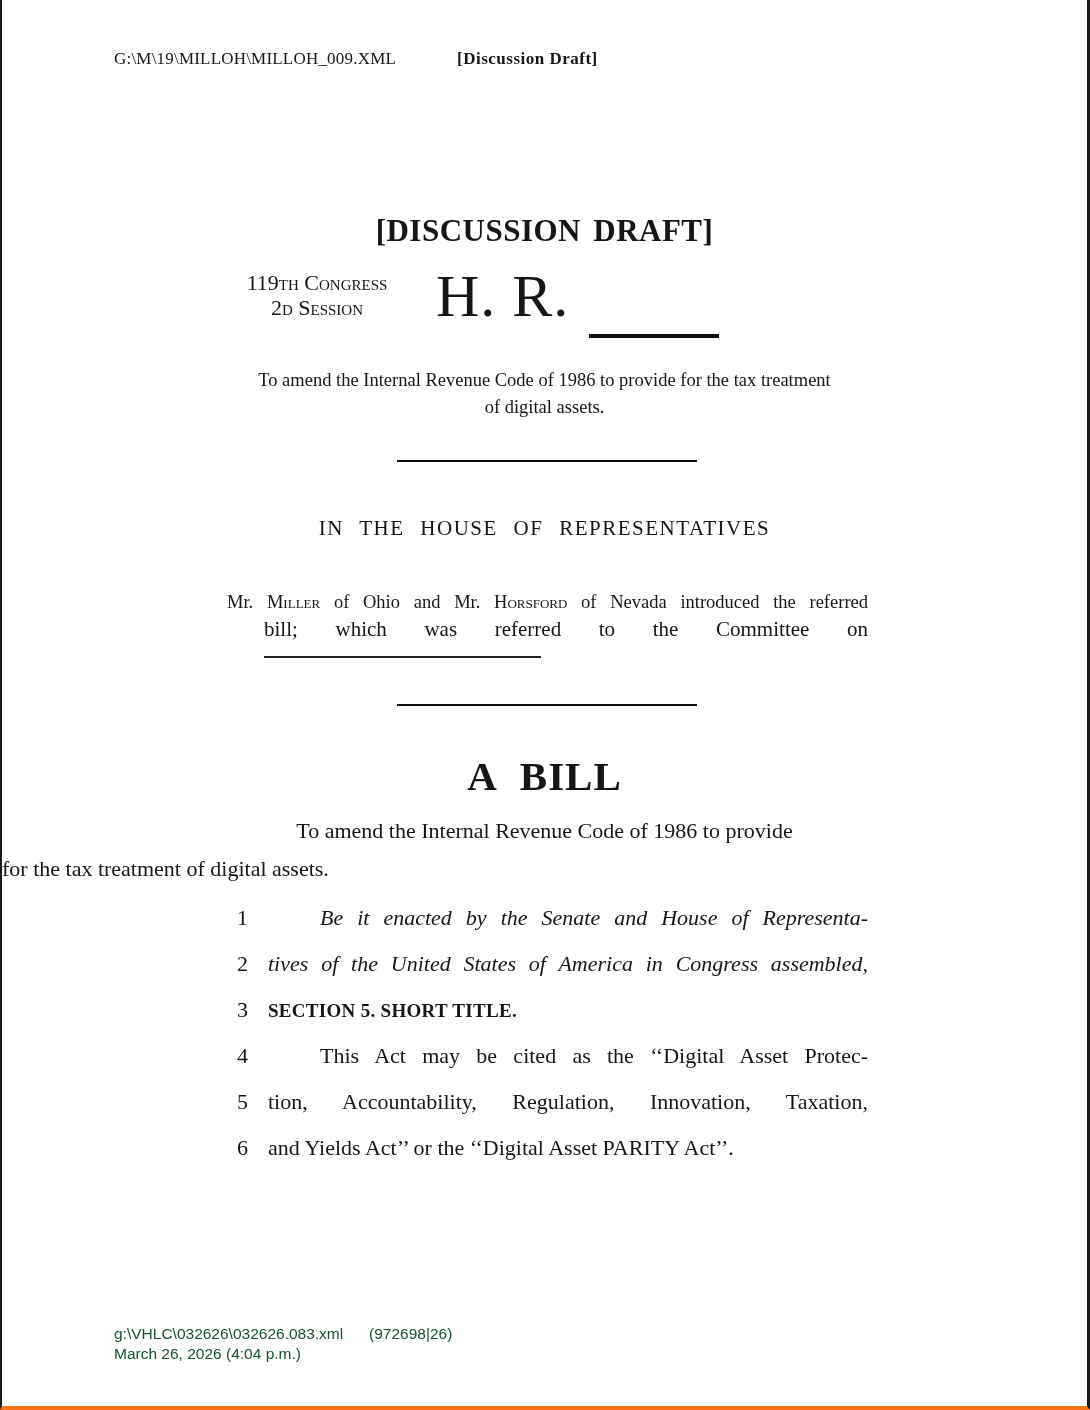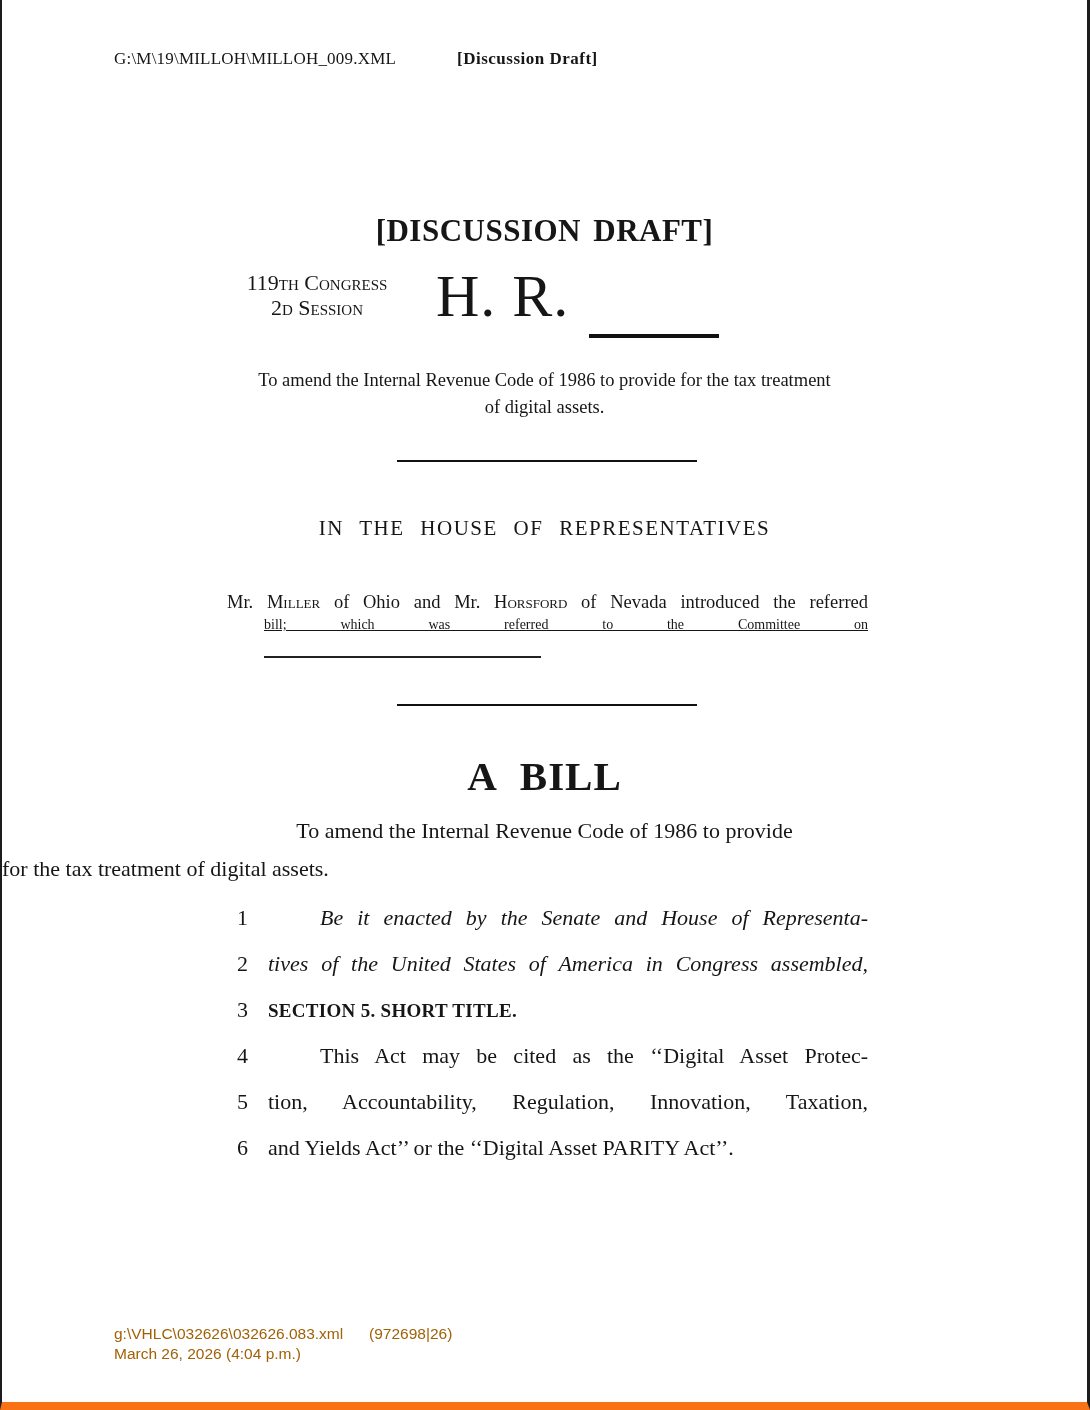--- a/index.html
+++ b/index.html
@@ -5,21 +5,21 @@
   * { margin: 0; padding: 0; box-sizing: border-box; }
   html, body { background: #ffffff; }
   .page {
     position: relative;
     width: 1090px;
     height: 1410px;
     background: #ffffff;
     color: #161616;
     border-left: 2px solid #1c1c1c;
     border-right: 3px solid #1c1c1c;
-    border-bottom: 8px solid #f97316;
+    border-bottom: 4px solid #f97316;
     font-family: "Liberation Serif", "DejaVu Serif", serif;
     overflow: hidden;
   }
   .abs { position: absolute; }
   .sc { font-variant: small-caps; }
   .nowrap { white-space: nowrap; }
 
   .doc-header-file { left: 112px; top: 49px; font-size: 17px; letter-spacing: 0.2px; }
   .doc-header-draft { left: 455px; top: 49px; font-size: 17px; font-weight: bold; letter-spacing: 0.5px; }
 
@@ -51,23 +51,22 @@
     letter-spacing: 1.5px; word-spacing: 9px;
   }
 
   .sponsor-line1 {
     left: 225px; top: 592px; width: 641px;
     font-size: 18.5px; text-align: justify; text-align-last: justify;
     white-space: nowrap;
   }
   .sponsor-line2 {
     left: 262px; top: 617px; width: 604px;
-    font-size: 14px; text-align: justify; text-align-last: justify;
+    font-size: 21px; text-align: justify; text-align-last: justify;
     white-space: nowrap;
-    text-decoration: underline;
   }
   .committee-blank { left: 262px; top: 656px; width: 277px; border-bottom: 2px solid #222; }
 
   .a-bill-title {
     left: 0; right: 0; top: 752px;
     text-align: center; font-size: 41px; font-weight: bold;
     word-spacing: 13px; letter-spacing: 1px;
   }
   .bill-subtitle1 { left: 0; right: 0; top: 818px; text-align: center; font-size: 22px; }
   .bill-subtitle2 { left: 0; right: 0; top: 856px; text-align: left; font-size: 22px; }
@@ -83,21 +82,21 @@
   .bb-text.indent { text-indent: 52px; }
   .bb-text.bold-head {
     font-weight: bold; font-size: 19px; padding-top: 3px;
     text-align: left; text-align-last: left; letter-spacing: 0.3px;
   }
   .bb-text.last-line { text-align: left; text-align-last: left; }
 
   .doc-footer {
     left: 112px; top: 1324px;
     font-family: "Liberation Sans", "DejaVu Sans", sans-serif;
-    font-size: 15.5px; line-height: 20px; color: #a16207;
+    font-size: 15.5px; line-height: 20px; color: #14532d;
   }
   .footer-path { display: inline-block; width: 255px; }
 </style>
 </head>
 <body>
 
 <div class="page">
 
   <div class="abs doc-header-file nowrap">G:\M\19\MILLOH\MILLOH_009.XML</div>
   <div class="abs doc-header-draft nowrap">[Discussion Draft]</div>

